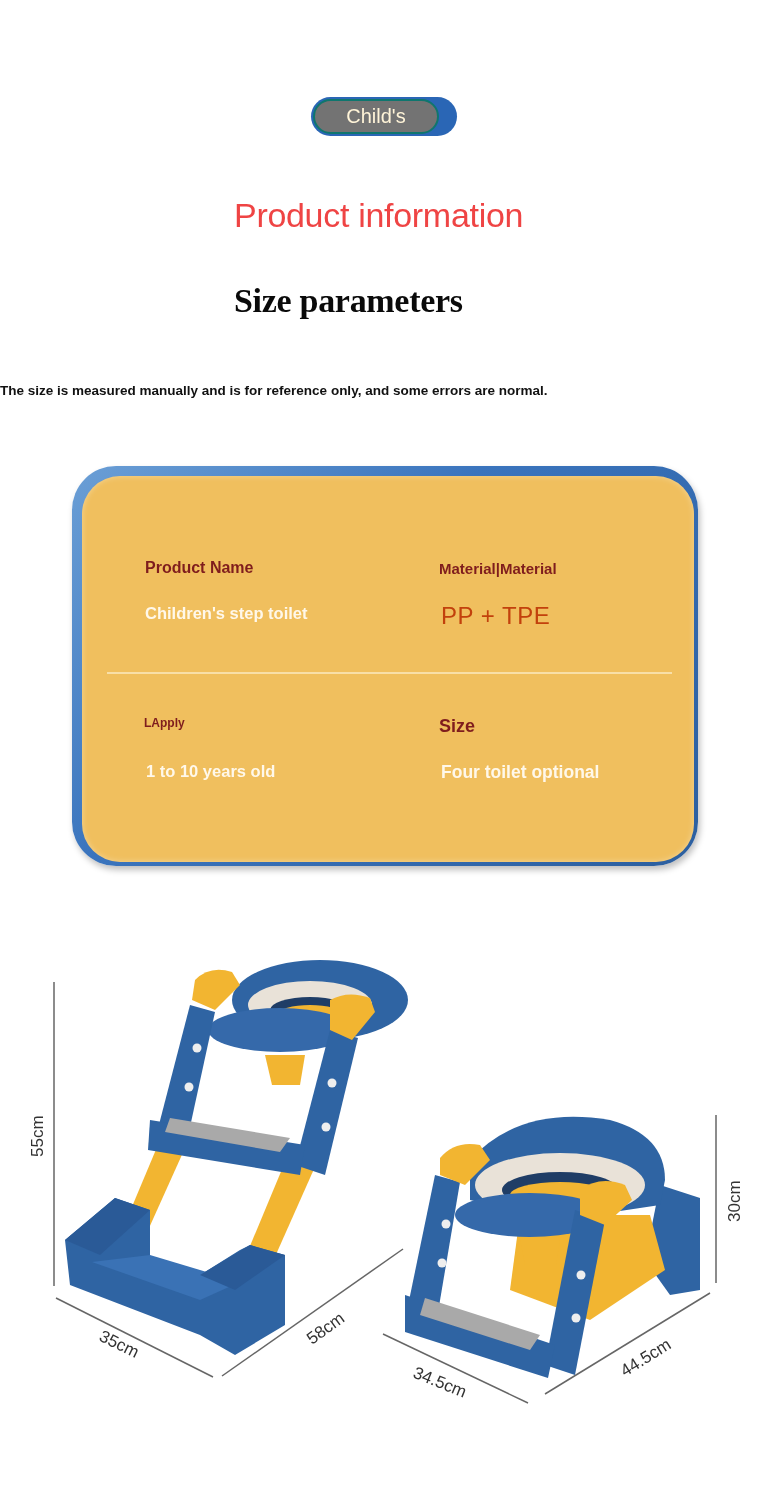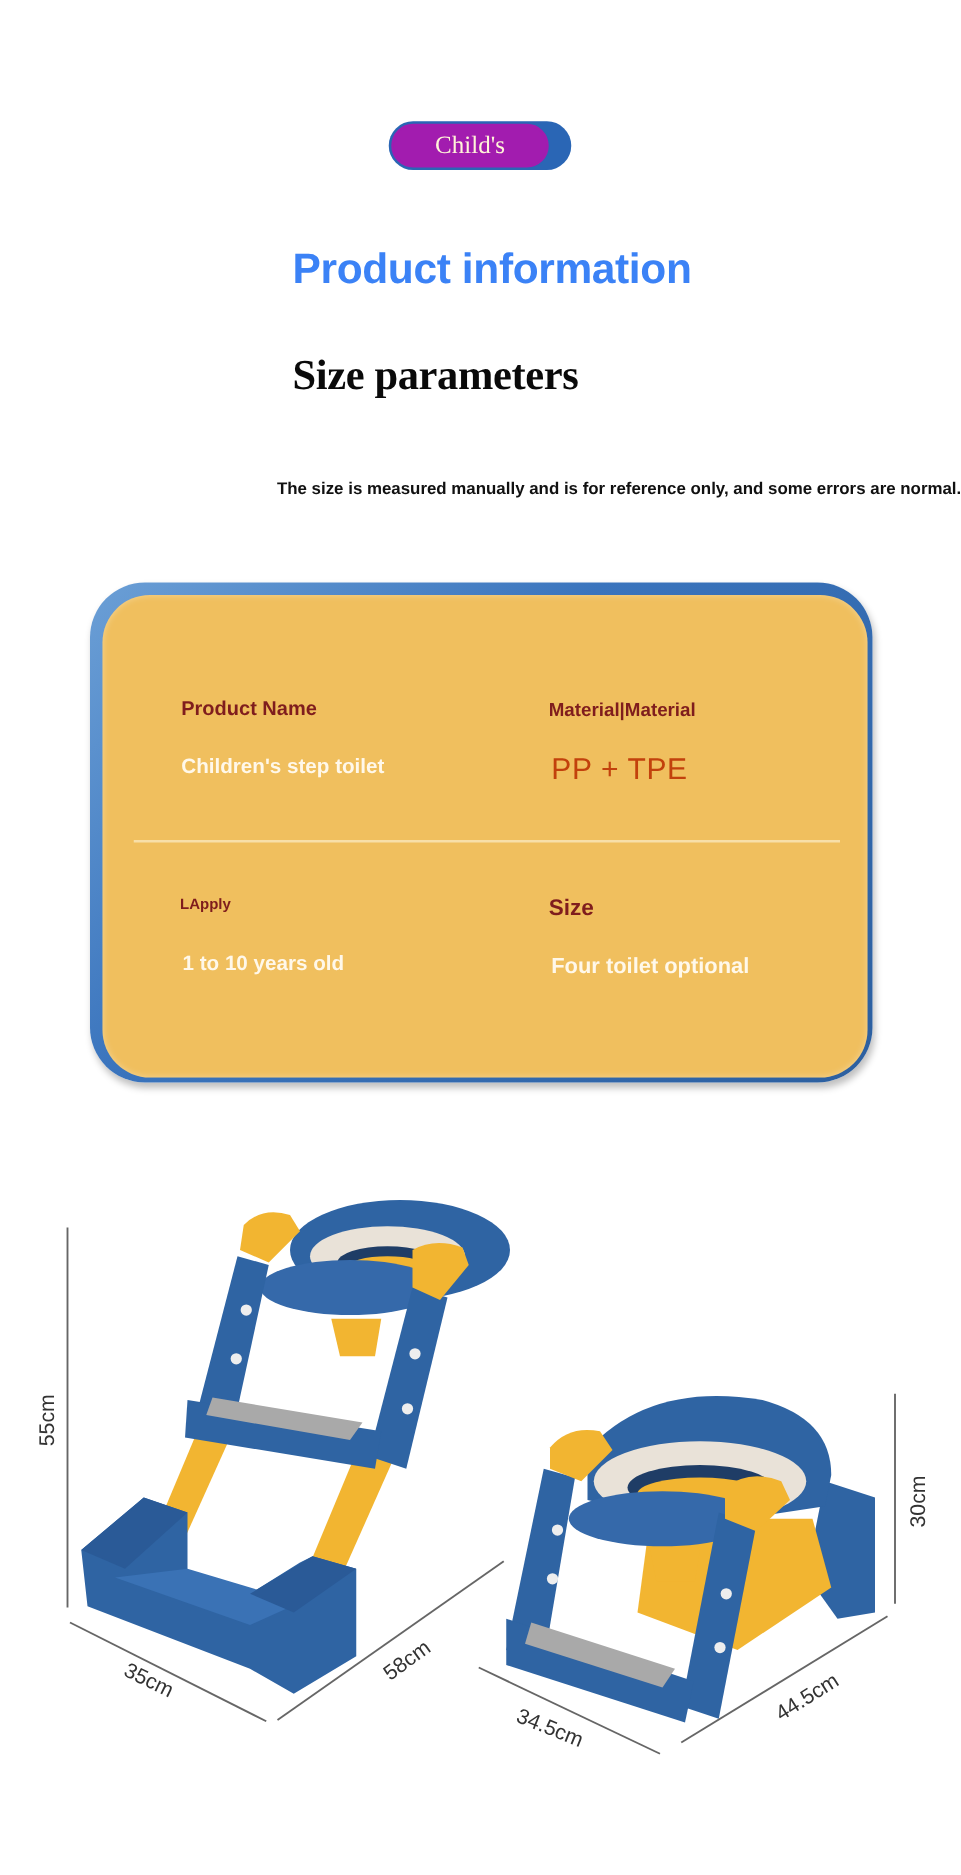--- a/index.html
+++ b/index.html
@@ -2,44 +2,44 @@
 <html><head>
 <meta charset="utf-8">
 <style>
   html, body { margin:0; padding:0; }
   body { width:769px; height:1500px; background:#ffffff; position:relative; overflow:hidden; font-family:"DejaVu Sans", sans-serif; }
   .abs { position:absolute; }
 
   
   .pill-wrap { left:311px; top:97px; width:146px; height:39px; }
   .pill-blue { position:absolute; left:0; top:0; width:146px; height:39px; border-radius:20px; background:#2a66b5; }
-  .pill-yellow { position:absolute; left:2px; top:2px; width:126px; height:35px; border-radius:18px; background:#a21caf; border:2px solid #a21caf; box-sizing:border-box; display:flex; align-items:center; justify-content:center; color:#fff4d8; font-family:Liberation Serif, serif; font-size:20px; }
+  .pill-yellow { position:absolute; left:2px; top:2px; width:126px; height:35px; border-radius:18px; background:#737373; border:2px solid #0f766e; box-sizing:border-box; display:flex; align-items:center; justify-content:center; color:#fff4d8; font-family:Liberation Sans, sans-serif; font-size:20px; }
   .h2 { left:234px; top:282px; font-family:Liberation Serif, serif; font-weight:bold; font-size:34px; color:#0a0a0a; letter-spacing:-0.3px; }
-  .note { left:0; width:769px; top:383px; text-align:right; font-family:"Liberation Sans", sans-serif; font-weight:bold; font-size:13.5px; color:#111; padding-left:0; }
+  .note { left:0; width:769px; top:383px; text-align:left; font-family:"Liberation Sans", sans-serif; font-weight:bold; font-size:13.5px; color:#111; padding-left:0; }
 
   
   .card-shadow { left:72px; top:466px; width:626px; height:400px; border-radius:44px; background:linear-gradient(135deg,#6b9fd6 0%,#3a74bd 40%,#2c5f9f 100%); box-shadow:2px 4px 6px rgba(0,0,0,0.25); }
   .card { left:82px; top:476px; width:612px; height:386px; border-radius:38px; background:#f0bf5e; box-shadow: inset 0 0 6px rgba(255,255,255,0.35); }
   .card-label { color:#7f1d1d; font-family:"Liberation Sans", sans-serif; font-weight:bold; font-size:16px; }
   .card-value { color:#fff8ea; font-family:"Liberation Sans", sans-serif; font-weight:bold; font-size:16.5px; }
   .card-value-thin { color:#c2410c; font-family:"Liberation Sans", sans-serif; font-weight:normal; font-size:24px; letter-spacing:0.5px; }
   .divider { left:107px; top:672px; width:565px; height:1.5px; background:#f8dfa8; }
 
   
   .dim-text { font-family:"Liberation Sans", sans-serif; font-size:17px; color:#333; }
 </style>
 </head>
 <body>
 
 <div class="abs pill-wrap">
   <div class="pill-blue"></div>
   <div class="pill-yellow">Child's</div>
 </div>
 
-<div class="abs" style="left:234px; top:196px; font-family:'Liberation Sans', sans-serif; font-weight:bold; font-size:34px; color:#3b82f6; letter-spacing:-0.3px;">Product information</div>
+<div class="abs" style="left:234px; top:196px; font-family:'Liberation Sans', sans-serif; font-weight:normal; font-size:34px; color:#ef4444; letter-spacing:-0.3px;">Product information</div>
 <div class="abs h2">Size parameters</div>
 <div class="abs note">The size is measured manually and is for reference only, and some errors are normal.</div>
 
 <div class="abs card-shadow"></div>
 <div class="abs card"></div>
 
 <div class="abs card-label" style="left:145px; top:559px;">Product Name</div>
 <div class="abs card-value" style="left:145px; top:604px;">Children's step toilet</div>
 
 <div class="abs card-label" style="left:439px; top:560px; font-size:15px;">Material|Material</div>

